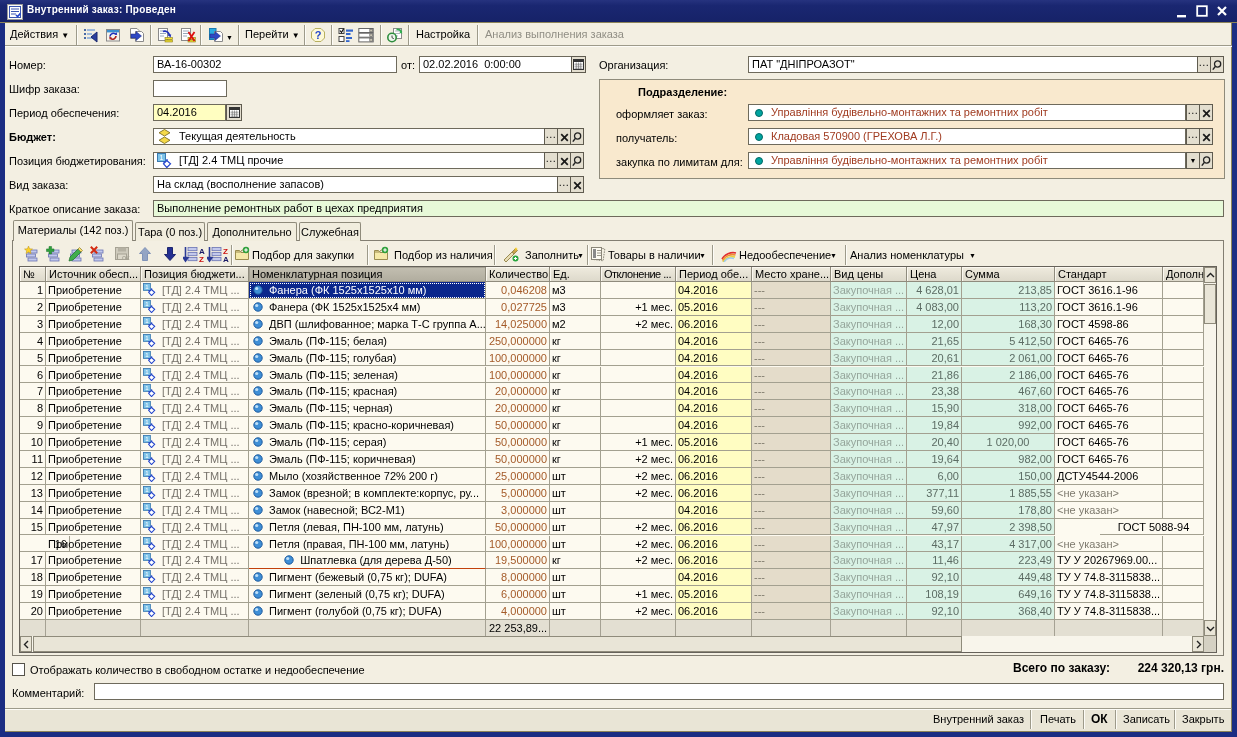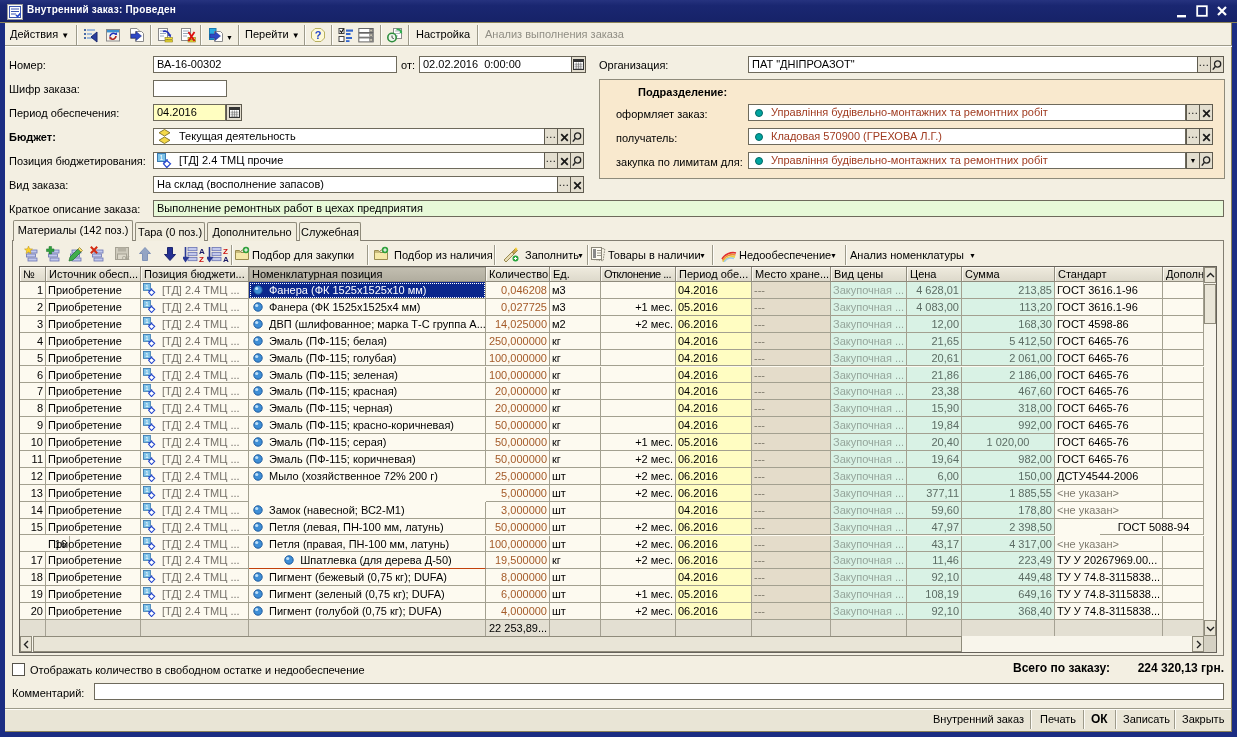--- a/index.html
+++ b/index.html
@@ -640,20 +640,24 @@
     <div class="abs" style="left:1035px;top:200.89999999999998px;width:108px;height:16.9px;line-height:16.9px;border-right:1px solid #a3a090;border-bottom:1px solid #a3a090;overflow:hidden;white-space:nowrap;text-align:left;padding:0 2px;">ДСТУ4544-2006</div>
     <div class="abs" style="left:1143px;top:200.89999999999998px;width:41px;height:16.9px;line-height:16.9px;border-right:1px solid #a3a090;border-bottom:1px solid #a3a090;overflow:hidden;white-space:nowrap;text-align:left;padding:0 2px;"></div>
     <div class="abs" style="left:0px;top:217.79999999999998px;width:26px;height:16.9px;line-height:16.9px;border-right:1px solid #a3a090;border-bottom:1px solid #a3a090;overflow:hidden;white-space:nowrap;text-align:right;padding:0 2px;">13</div>
     <div class="abs" style="left:26px;top:217.79999999999998px;width:95px;height:16.9px;line-height:16.9px;border-right:1px solid #a3a090;border-bottom:1px solid #a3a090;overflow:hidden;white-space:nowrap;text-align:left;padding:0 2px;">Приобретение</div>
     <div class="abs" style="left:121px;top:217.79999999999998px;width:108px;height:16.9px;line-height:16.9px;border-right:1px solid #a3a090;border-bottom:1px solid #a3a090;overflow:hidden;white-space:nowrap;text-align:left;padding:0 2px;"><svg width="13" height="13" viewBox="0 0 15 15" style="vertical-align:-2px">
         <rect x="0.5" y="0.5" width="8" height="8" fill="#7ec3e8" stroke="#3a7ab0"></rect>
         <text x="4.5" y="7" font-size="7" fill="#fff" text-anchor="middle" font-family="Liberation Sans">1</text>
         <path d="M10 6 v3 h-4" fill="none" stroke="#2244cc" stroke-width="1.2"></path>
         <path d="M9.8 14.5 L13.5 10.8 L9.8 7.5 L6.5 10.8 Z" fill="#fff" stroke="#2244cc" stroke-width="1.2"></path>
       </svg><span style="color:#76726a;margin-left:6px">[ТД] 2.4 ТМЦ ...</span></div>
+    <div class="abs" style="left:229px;top:217.79999999999998px;width:237px;height:16.9px;line-height:16.9px;border-right:1px solid #a3a090;border-bottom:1px solid #a3a090;overflow:hidden;white-space:nowrap;text-align:left;padding:0 2px;"><svg width="10" height="10" viewBox="0 0 10 10" style="vertical-align:-1px;margin:0 6px 0 2px">
+        <circle cx="5" cy="5" r="4.2" fill="#3f8fd6" stroke="#1d5a9e"></circle>
+        <circle cx="3.7" cy="3.5" r="1.6" fill="#bfe0f8"></circle>
+      </svg>Замок (врезной; в комплекте:корпус, ру...</div>
     <div class="abs" style="left:466px;top:217.79999999999998px;width:64px;height:16.9px;line-height:16.9px;border-right:1px solid #a3a090;border-bottom:1px solid #a3a090;overflow:hidden;white-space:nowrap;text-align:right;padding:0 2px;color:#a45a28;">5,000000</div>
     <div class="abs" style="left:530px;top:217.79999999999998px;width:51px;height:16.9px;line-height:16.9px;border-right:1px solid #a3a090;border-bottom:1px solid #a3a090;overflow:hidden;white-space:nowrap;text-align:left;padding:0 2px;">шт</div>
     <div class="abs" style="left:581px;top:217.79999999999998px;width:75px;height:16.9px;line-height:16.9px;border-right:1px solid #a3a090;border-bottom:1px solid #a3a090;overflow:hidden;white-space:nowrap;text-align:right;padding:0 2px;">+2 мес.</div>
     <div class="abs" style="left:656px;top:217.79999999999998px;width:76px;height:16.9px;line-height:16.9px;border-right:1px solid #a3a090;border-bottom:1px solid #a3a090;overflow:hidden;white-space:nowrap;text-align:left;padding:0 2px;background:#fffdc2;">06.2016</div>
     <div class="abs" style="left:732px;top:217.79999999999998px;width:79px;height:16.9px;line-height:16.9px;border-right:1px solid #a3a090;border-bottom:1px solid #a3a090;overflow:hidden;white-space:nowrap;text-align:left;padding:0 2px;color:#7e7a6c;background:#e4dcca;">---</div>
     <div class="abs" style="left:811px;top:217.79999999999998px;width:76px;height:16.9px;line-height:16.9px;border-right:1px solid #a3a090;border-bottom:1px solid #a3a090;overflow:hidden;white-space:nowrap;text-align:left;padding:0 2px;color:#95a59b;background:#d9f2e5;">Закупочная ...</div>
     <div class="abs" style="left:887px;top:217.79999999999998px;width:55px;height:16.9px;line-height:16.9px;border-right:1px solid #a3a090;border-bottom:1px solid #a3a090;overflow:hidden;white-space:nowrap;text-align:right;padding:0 2px;background:#d9f2e5;color:#5c6c64;">377,11</div>
     <div class="abs" style="left:942px;top:217.79999999999998px;width:93px;height:16.9px;line-height:16.9px;border-right:1px solid #a3a090;border-bottom:1px solid #a3a090;overflow:hidden;white-space:nowrap;text-align:right;padding:0 2px;background:#d9f2e5;color:#5c6c64;">1 885,55</div>
     <div class="abs" style="left:1035px;top:217.79999999999998px;width:108px;height:16.9px;line-height:16.9px;border-right:1px solid #a3a090;border-bottom:1px solid #a3a090;overflow:hidden;white-space:nowrap;text-align:left;padding:0 2px;"><span style="color:#7e7a6e">&lt;не указан&gt;</span></div>
     <div class="abs" style="left:1143px;top:217.79999999999998px;width:41px;height:16.9px;line-height:16.9px;border-right:1px solid #a3a090;border-bottom:1px solid #a3a090;overflow:hidden;white-space:nowrap;text-align:left;padding:0 2px;"></div>

